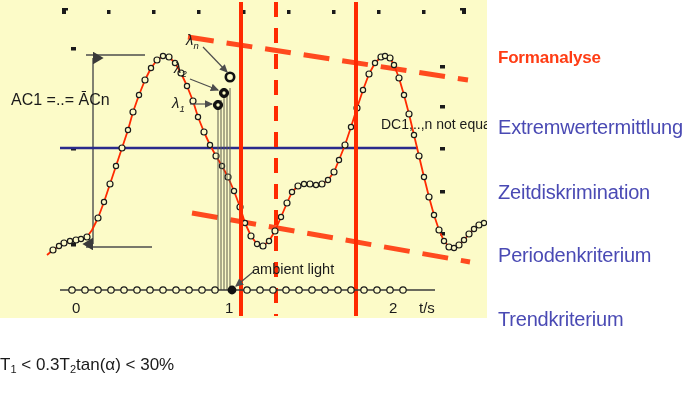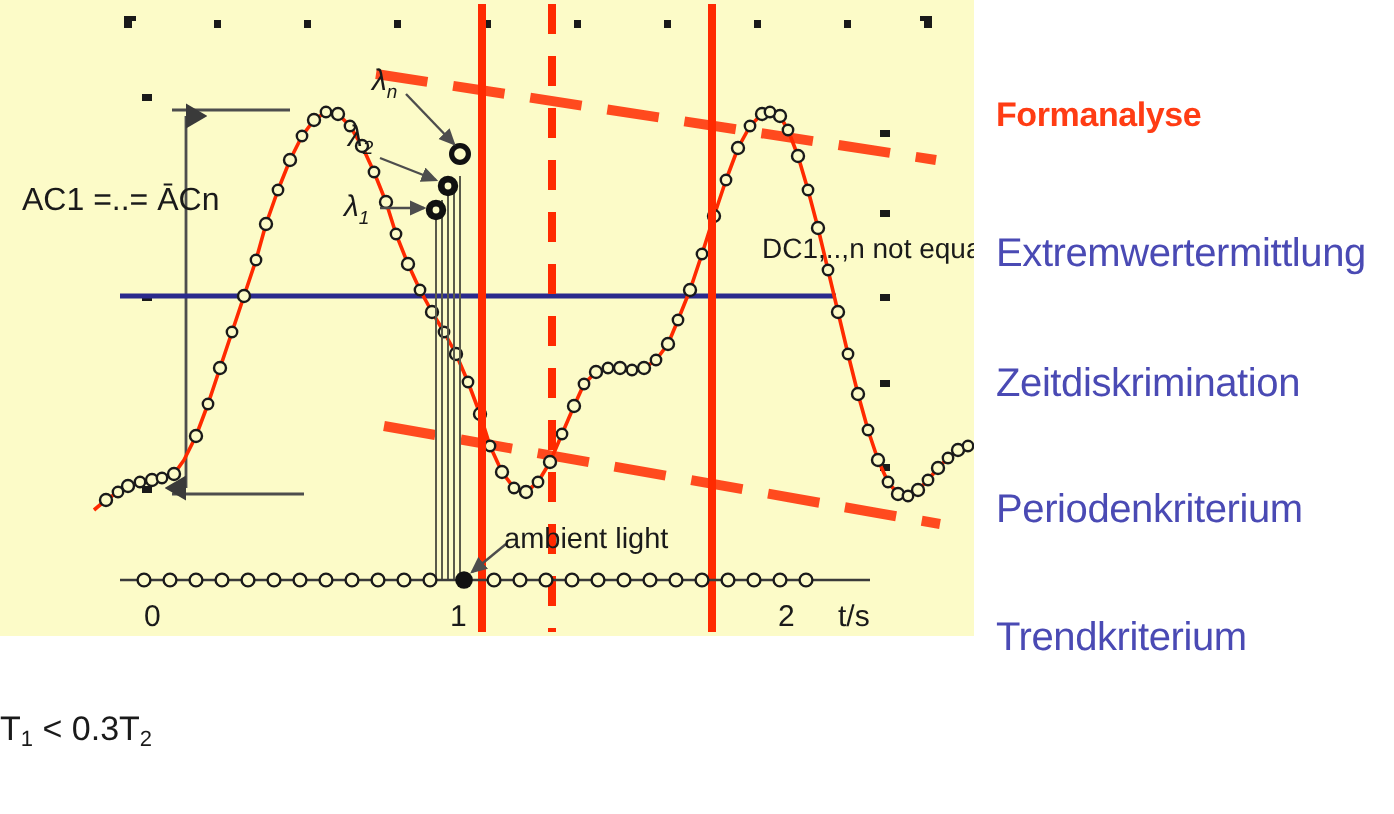--- a/index.html
+++ b/index.html
@@ -281,15 +281,16 @@
     <div class="step" style="top:80px">Extremwertermittlung</div>
     <div class="step" style="top:145px">Zeitdiskrimination</div>
     <div class="step" style="top:208px">Periodenkriterium</div>
     <div class="step" style="top:272px">Trendkriterium</div>
   </div>
 
   <div class="formulas">
     <div class="formula">
       <span>T</span><sub>1</sub><span> &lt; 0.3T</span><sub>2</sub>
     </div>
+    <div class="formula">tan(α) &lt; 30%</div>
   </div>
 
 </div>
 
 </body></html>

